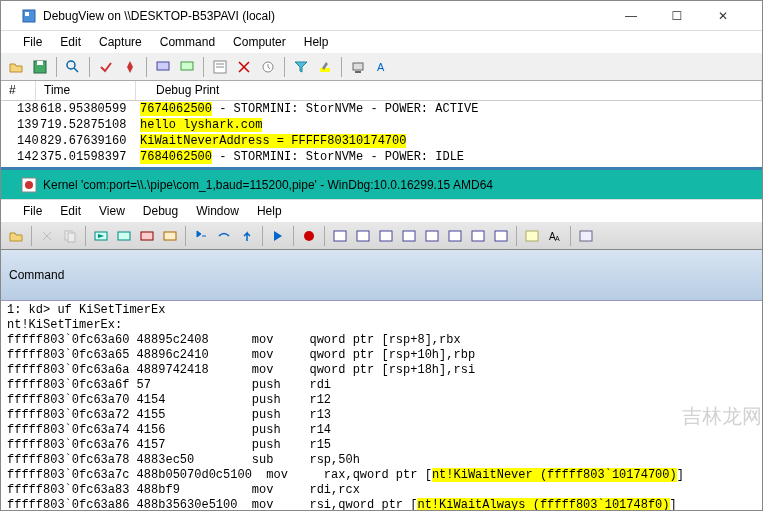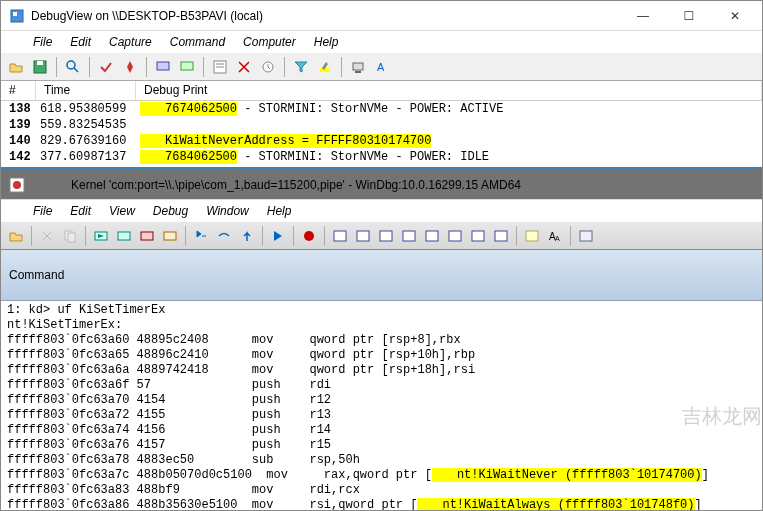--- a/index.html
+++ b/index.html
@@ -1,39 +1,39 @@
 <!DOCTYPE html>
 <html><head>
 <meta charset="utf-8">
 <style>
 * { margin: 0; padding: 0; box-sizing: border-box; }
 body { font-family: "Segoe UI", Tahoma, sans-serif; font-size: 12px; background: #fff; width: 763px; height: 511px; overflow: hidden; position: relative; border: 1px solid #888; }
-.titlebar { height: 30px; background: #fff; display: flex; align-items: center; padding: 0 8px; border-bottom: 1px solid #ddd; }
+.titlebar { height: 30px; background: #fff; display: flex; align-items: center; padding: 0 20px; border-bottom: 1px solid #ddd; }
 .titlebar .icon { width: 16px; height: 16px; margin-right: 6px; display: inline-flex; align-items: center; justify-content: center; }
 .title-text { flex: 1; font-size: 12px; color: #000; }
 .winbtns { display: flex; gap: 16px; padding-right: 4px; }
 .winbtn { width: 30px; height: 24px; display: flex; align-items: center; justify-content: center; font-size: 12px; color: #333; }
-.menubar { height: 22px; display: flex; align-items: center; padding: 0 24px; gap: 2px; font-size: 12px; font-style: italic; }
+.menubar { height: 22px; display: flex; align-items: center; padding: 0 14px; gap: 2px; font-size: 12px; }
 .menubar span { padding: 2px 8px; cursor: default; }
 .toolbar { height: 28px; background: #f0f0f0; border-bottom: 1px solid #aaa; display: flex; align-items: center; padding: 0 4px; gap: 2px; }
 .tbtn { width: 22px; height: 22px; display: flex; align-items: center; justify-content: center; border: 1px solid transparent; }
 .tsep { width: 1px; height: 20px; background: #aaa; margin: 0 3px; }
 .list-header { height: 20px; background: #fff; border-bottom: 1px solid #ccc; display: flex; font-size: 12px; }
 .list-header .col { padding: 2px 8px; border-right: 1px solid #ddd; }
 .col-num { width: 35px; }
 .col-time { width: 100px; }
-.col-print { flex: 1; }
+.col-print { flex: 1; margin-left: 12px; }
 .list-body { font-family: "Consolas","Courier New",monospace; font-size: 12px; line-height: 16px; }
 .row { display: flex; white-space: pre; }
-.row .c1 { width: 35px; padding-left: 8px; font-weight: bold; }
+.row .c1 { width: 35px; padding-left: 16px; }
 .row .c2 { width: 100px; padding-left: 4px; }
 .row .c3 { flex: 1; padding-left: 4px; }
-.hl { background: #ffff00; padding-left: 25px; }
+.hl { background: #ffff00; }
 .win2 { position: relative; margin-top: 2px; border-top: 3px solid #3c7fb1; }
-.win2 .titlebar { background: #737373; gap: 40px; }
+.win2 .titlebar { background: #14b8a6; }
 .toolbar2 { height: 28px; background: linear-gradient(#e8e8e8,#d8d8d8); border-bottom: 1px solid #888; display: flex; align-items: center; padding: 0 4px; gap: 1px; }
 .cmdhead { background: linear-gradient(#d7e4f2,#b8cde4); padding: 18px 8px; font-size: 12px; border-bottom: 1px solid #99b; }
 .cmdbody { font-family: "Consolas","Courier New",monospace; font-size: 12px; line-height: 15px; padding: 2px 6px; white-space: pre; overflow: hidden; }
 .wm { position: absolute; right: 0; bottom: 80px; font-size: 20px; color: rgba(180,180,180,0.6); font-family: "Microsoft YaHei",sans-serif; pointer-events: none; }
 </style>
 </head>
 <body>
 
 <div class="titlebar">
   <span class="icon">
@@ -142,23 +142,23 @@
       </svg>
     </span>
 </div>
 <div class="list-header">
   <div class="col col-num">#</div>
   <div class="col col-time">Time</div>
   <div class="col col-print">Debug Print</div>
 </div>
 <div class="list-body" id="list1">
     <div class="row"><span class="c1">138</span><span class="c2">618.95380599</span><span class="c3"><span class="hl">7674062500</span> - STORMINI: StorNVMe - POWER: ACTIVE</span></div>
-    <div class="row"><span class="c1">139</span><span class="c2">559.83254535</span></div>
+    <div class="row"><span class="c1">139</span><span class="c2">719.52875108</span><span class="c3"><span class="hl">hello lyshark.com</span></span></div>
     <div class="row"><span class="c1">140</span><span class="c2">829.67639160</span><span class="c3"><span class="hl">KiWaitNeverAddress = FFFFF80310174700</span></span></div>
-    <div class="row"><span class="c1">142</span><span class="c2">377.60987137</span><span class="c3"><span class="hl">7684062500</span> - STORMINI: StorNVMe - POWER: IDLE</span></div>
+    <div class="row"><span class="c1">142</span><span class="c2">375.01598397</span><span class="c3"><span class="hl">7684062500</span> - STORMINI: StorNVMe - POWER: IDLE</span></div>
   </div>
 
 <div class="win2">
 <div class="titlebar">
   <span class="icon">
     <svg width="16" height="16">
           <rect x="1" y="1" width="14" height="14" fill="#fff" stroke="#888"></rect>
           <circle cx="8" cy="8" r="4" fill="#c33"></circle>
         </svg>
   </span>

